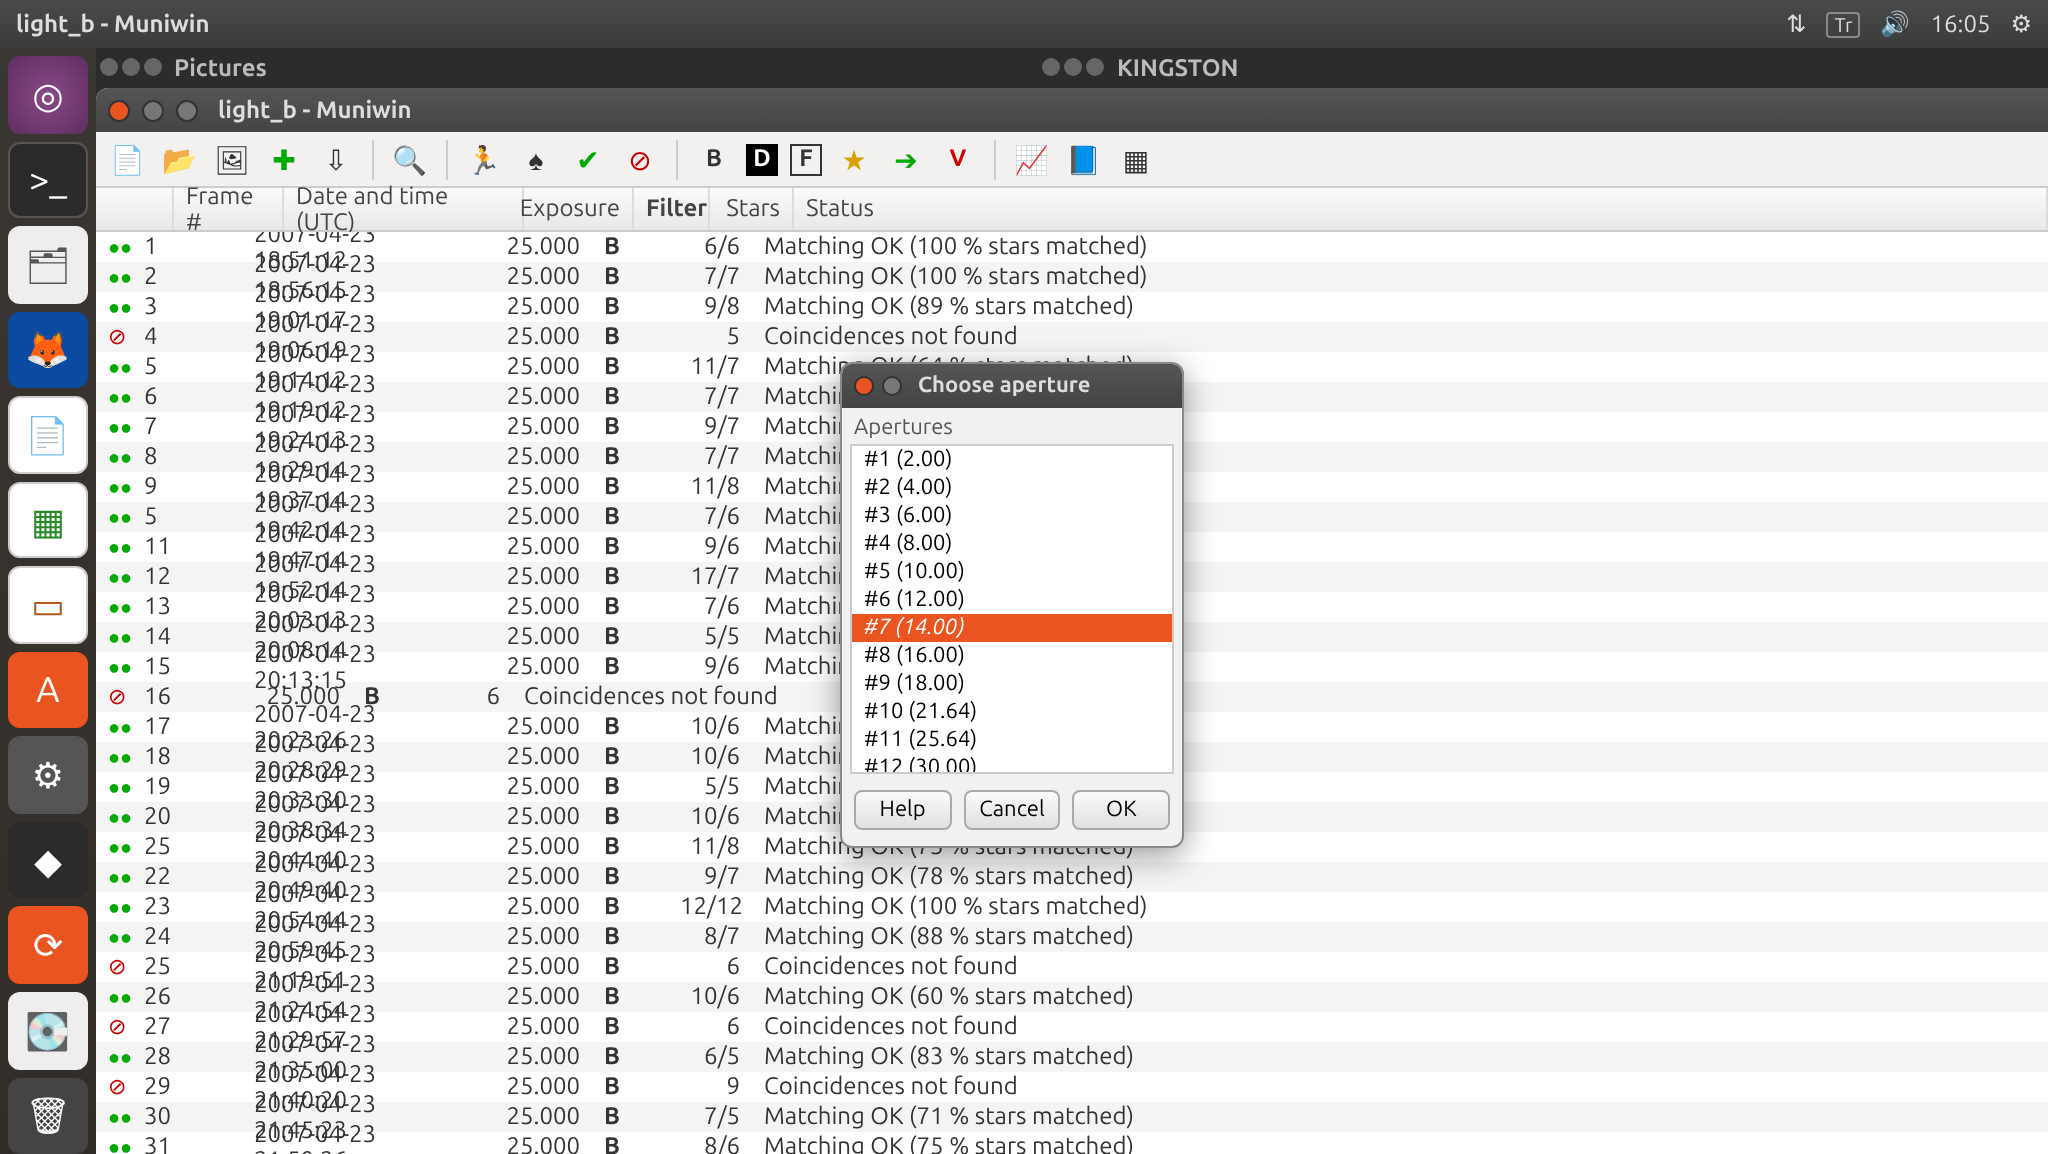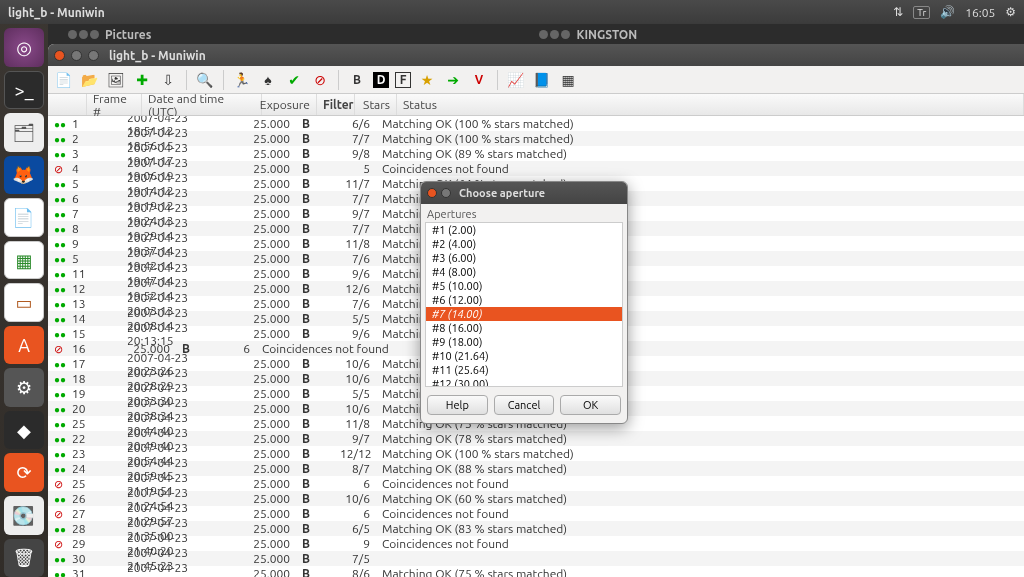--- a/index.html
+++ b/index.html
@@ -23,21 +23,21 @@
 .launcher .impress { background: #fff; color:#b05a20; border:1px solid #ccc; }
 .launcher .sw { background: #e95420; }
 .launcher .settings { background: #555; }
 .launcher .ink { background: #2b2b2b; }
 .launcher .update { background: #e95420; }
 .launcher .muniwin { background: #ffeb3b; color:#333; }
 .launcher .disk { background: #eee; color:#555; }
 .launcher .trash { background: #444; }
 
 
-.wintabs { position:absolute; left:48px; top:24px; right:0; height:20px; display:flex; gap:8px; align-items:center; padding-left:20px; }
+.wintabs { position:absolute; left:48px; top:24px; right:0; height:20px; display:flex; gap:8px; align-items:center; padding-left:2px; }
 .wintabs .wt { color:#bbb; font-weight:bold; display:flex; align-items:center; gap:4px; }
 .wintabs .wt .dots span { display:inline-block; width:9px; height:9px; border-radius:50%; background:#666; margin-right:2px; }
 
 
 .muniwin { position:absolute; left:48px; top:44px; right:0; bottom:0; background:#f2f1f0; border-top-left-radius:6px; display:flex; flex-direction:column; }
 .mw-title { height:22px; background: linear-gradient(to bottom,#555,#444); border-top-left-radius:6px; display:flex; align-items:center; padding:0 6px; gap:6px; }
 .mw-title .wbtn { width:11px; height:11px; border-radius:50%; background:#777; border:1px solid #333; }
 .mw-title .wbtn.close { background:#e95420; }
 .mw-title .text { color:#ddd; font-weight:bold; margin-left:4px; }
 
@@ -57,21 +57,21 @@
 
 .rows { flex:1; overflow:auto; background:#fff; }
 .row { display:flex; align-items:center; height:15px; font-size:11px; color:#333; }
 .row:nth-child(even) { background:#f4f4f4; }
 .row > div { padding:0 6px; }
 .row .col-exp, .row .col-stars { text-align:right; }
 .ic-ok { color:#0a0; font-size:10px; }
 .ic-err { color:#c00; font-size:11px; }
 
 
-.dialog { position:absolute; left:420px; top:181px; width:208px; background:#f2f1f0; border:1px solid #888; border-radius:6px; box-shadow:0 4px 16px rgba(0,0,0,0.4); overflow:hidden; }
+.dialog { position:absolute; left:420px; top:181px; width:172px; background:#f2f1f0; border:1px solid #888; border-radius:6px; box-shadow:0 4px 16px rgba(0,0,0,0.4); overflow:hidden; }
 .dlg-title { height:22px; background: linear-gradient(to bottom,#555,#444); display:flex; align-items:center; padding:0 6px; gap:4px; }
 .dlg-title .wbtn { width:10px; height:10px; border-radius:50%; background:#777; border:1px solid #333; }
 .dlg-title .wbtn.close { background:#e95420; }
 .dlg-title .text { color:#ddd; font-weight:bold; margin-left:4px; font-size:11px; }
 .ap-label { padding:4px 6px 0 6px; font-size:11px; color:#555; }
 .ap-list { margin:2px 4px 4px 4px; border:1px solid #ccc; background:#fff; max-height:165px; overflow:auto; }
 .ap-list .item { padding:1px 6px; font-size:11px; cursor:pointer; }
 .ap-list .item.selected { background:#e95420; color:#fff;font-style:italic; }
 .dlg-buttons { display:flex; gap:6px; justify-content:center; padding:4px 6px 8px 6px; }
 .dlg-buttons button { flex:1; padding:3px 6px; background: linear-gradient(to bottom,#fafafa,#e0e0e0); border:1px solid #aaa; border-radius:4px; font-size:11px; cursor:pointer; }
@@ -266,21 +266,21 @@
         <div class="col-filter">B</div>
         <div class="col-stars">9/6</div>
         <div class="col-status">Matching OK (67 % stars matched)</div>
       </div>
       <div class="row">
         <div class="col-icon"><span class="ic-ok">●●</span></div>
         <div class="col-frame">12</div>
         <div class="col-dt">2007-04-23 19:52:14</div>
         <div class="col-exp">25.000</div>
         <div class="col-filter">B</div>
-        <div class="col-stars">12/6</div>
+        <div class="col-stars">17/7</div>
         <div class="col-status">Matching OK (58 % stars matched)</div>
       </div>
       <div class="row">
         <div class="col-icon"><span class="ic-ok">●●</span></div>
         <div class="col-frame">13</div>
         <div class="col-dt">2007-04-23 20:03:13</div>
         <div class="col-exp">25.000</div>
         <div class="col-filter">B</div>
         <div class="col-stars">7/6</div>
         <div class="col-status">Matching OK (86 % stars matched)</div>
@@ -428,20 +428,21 @@
         <div class="col-stars">9</div>
         <div class="col-status">Coincidences not found</div>
       </div>
       <div class="row">
         <div class="col-icon"><span class="ic-ok">●●</span></div>
         <div class="col-frame">30</div>
         <div class="col-dt">2007-04-23 21:45:23</div>
         <div class="col-exp">25.000</div>
         <div class="col-filter">B</div>
         <div class="col-stars">7/5</div>
+        <div class="col-status">Matching OK (71 % stars matched)</div>
       </div>
       <div class="row">
         <div class="col-icon"><span class="ic-ok">●●</span></div>
         <div class="col-frame">31</div>
         <div class="col-dt">2007-04-23 21:50:26</div>
         <div class="col-exp">25.000</div>
         <div class="col-filter">B</div>
         <div class="col-stars">8/6</div>
         <div class="col-status">Matching OK (75 % stars matched)</div>
       </div>

